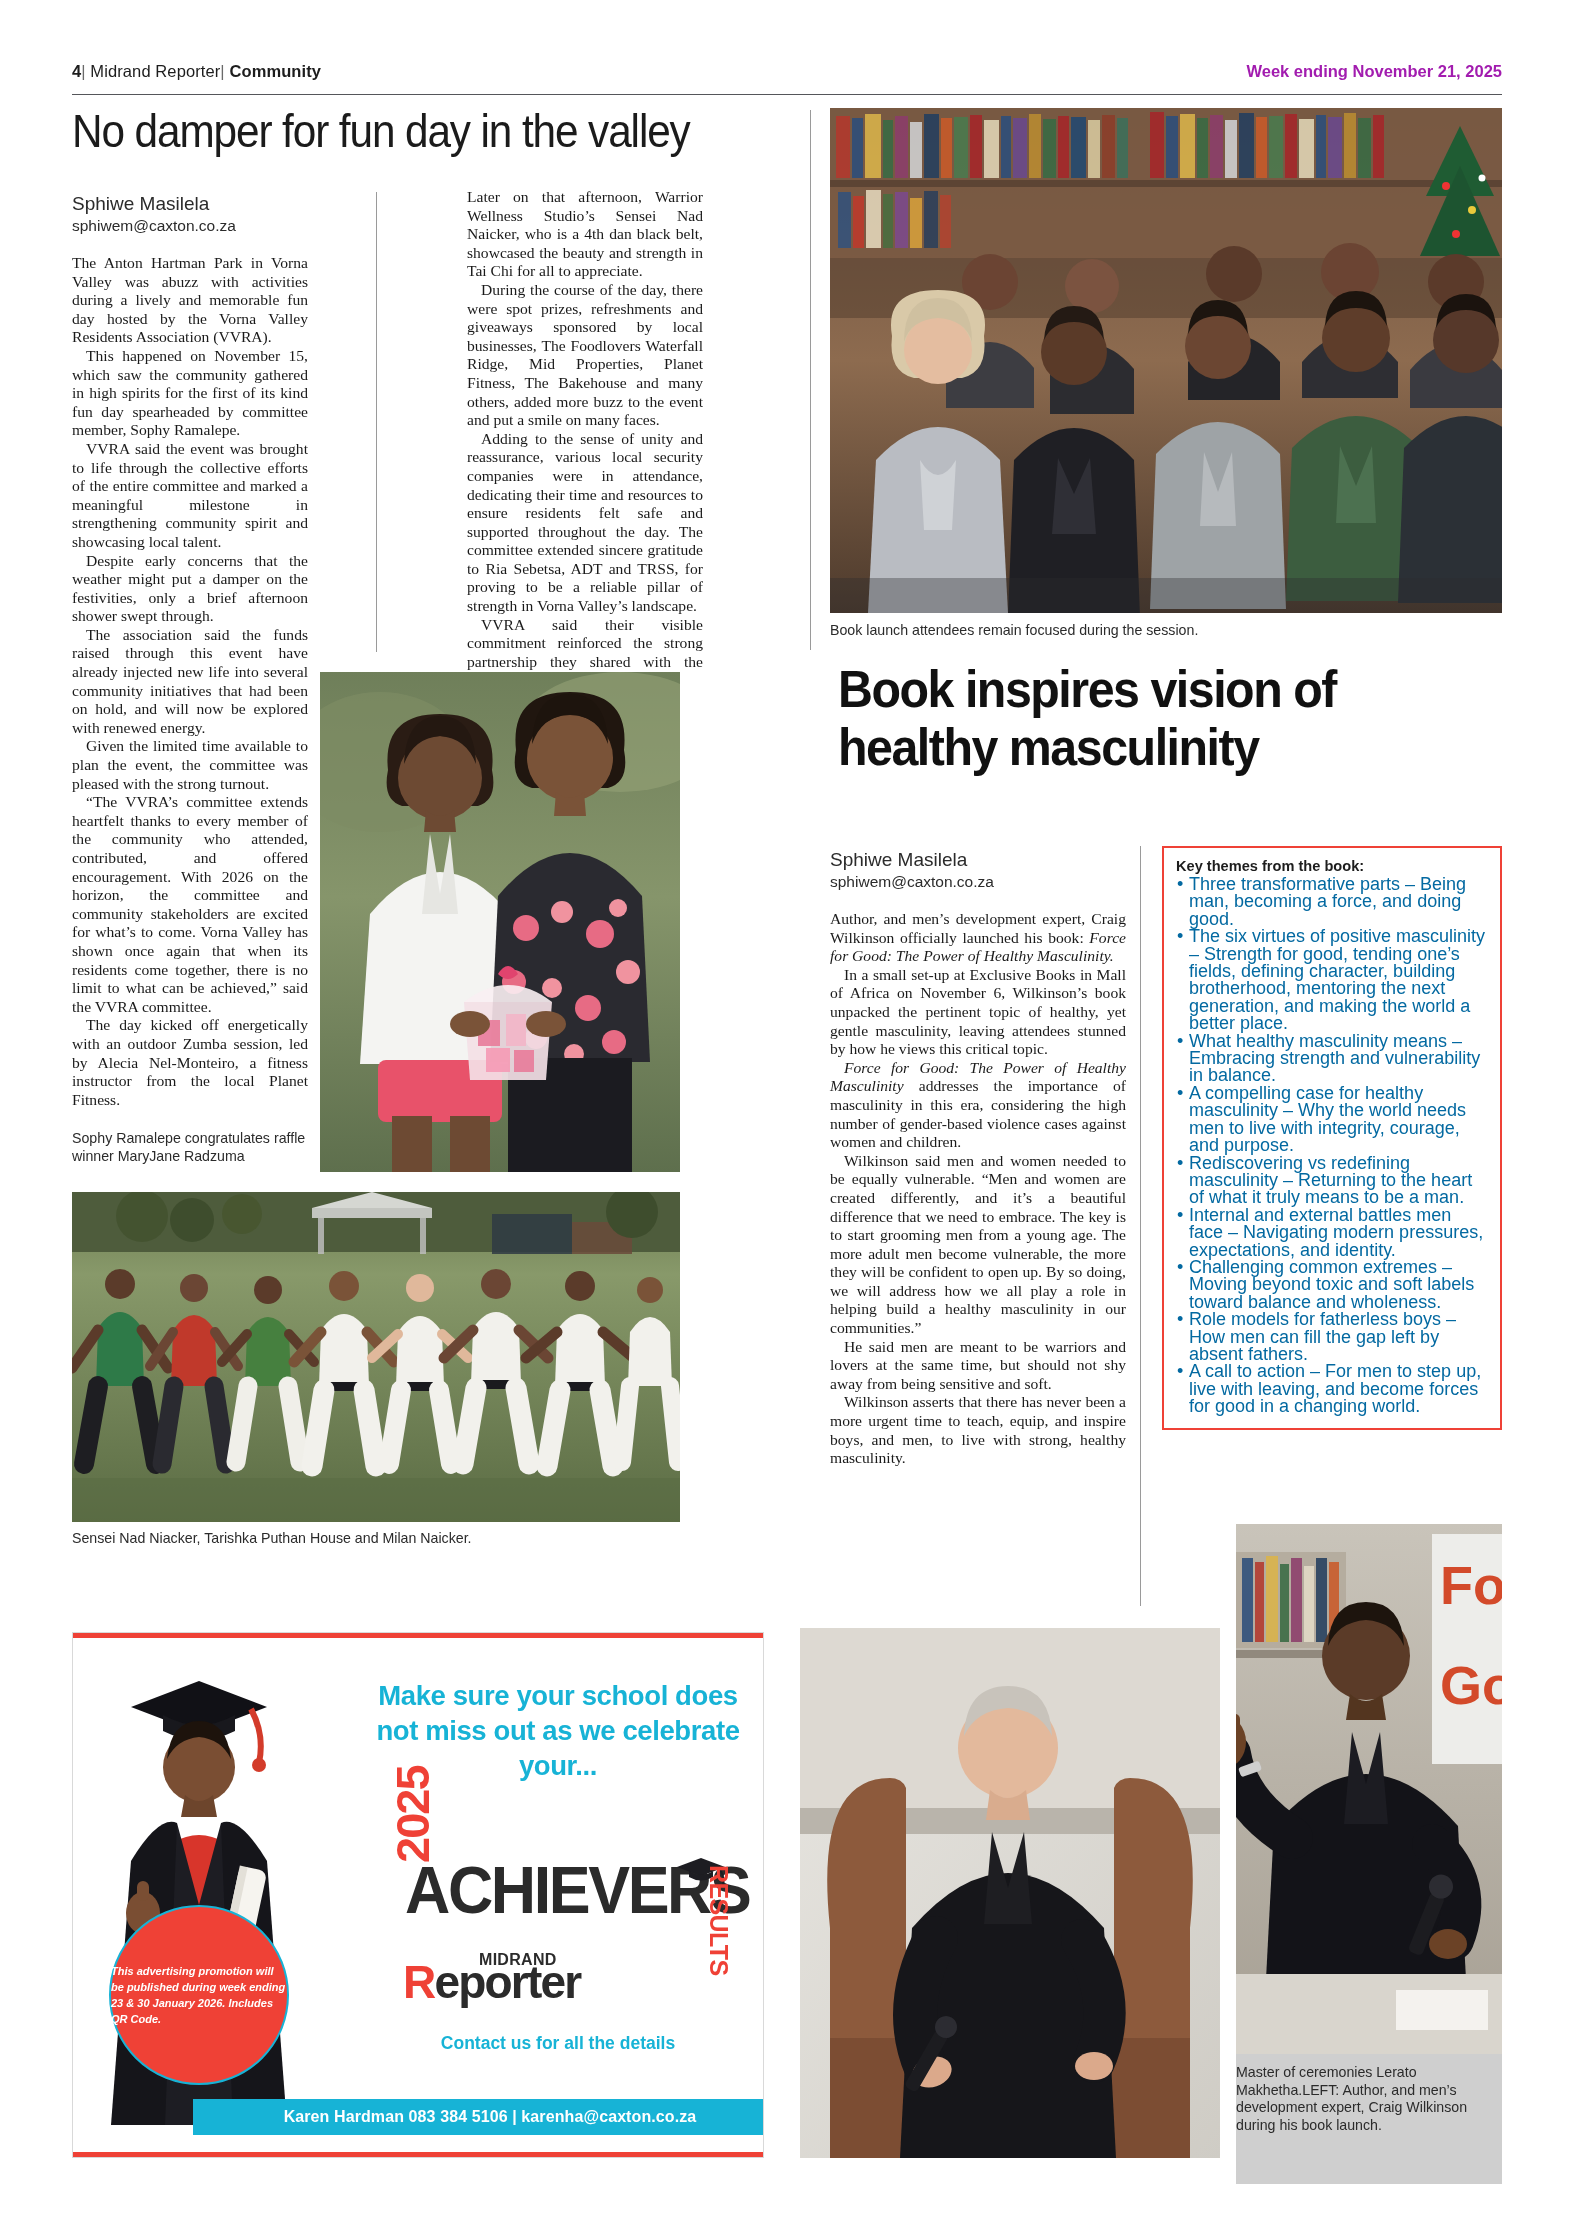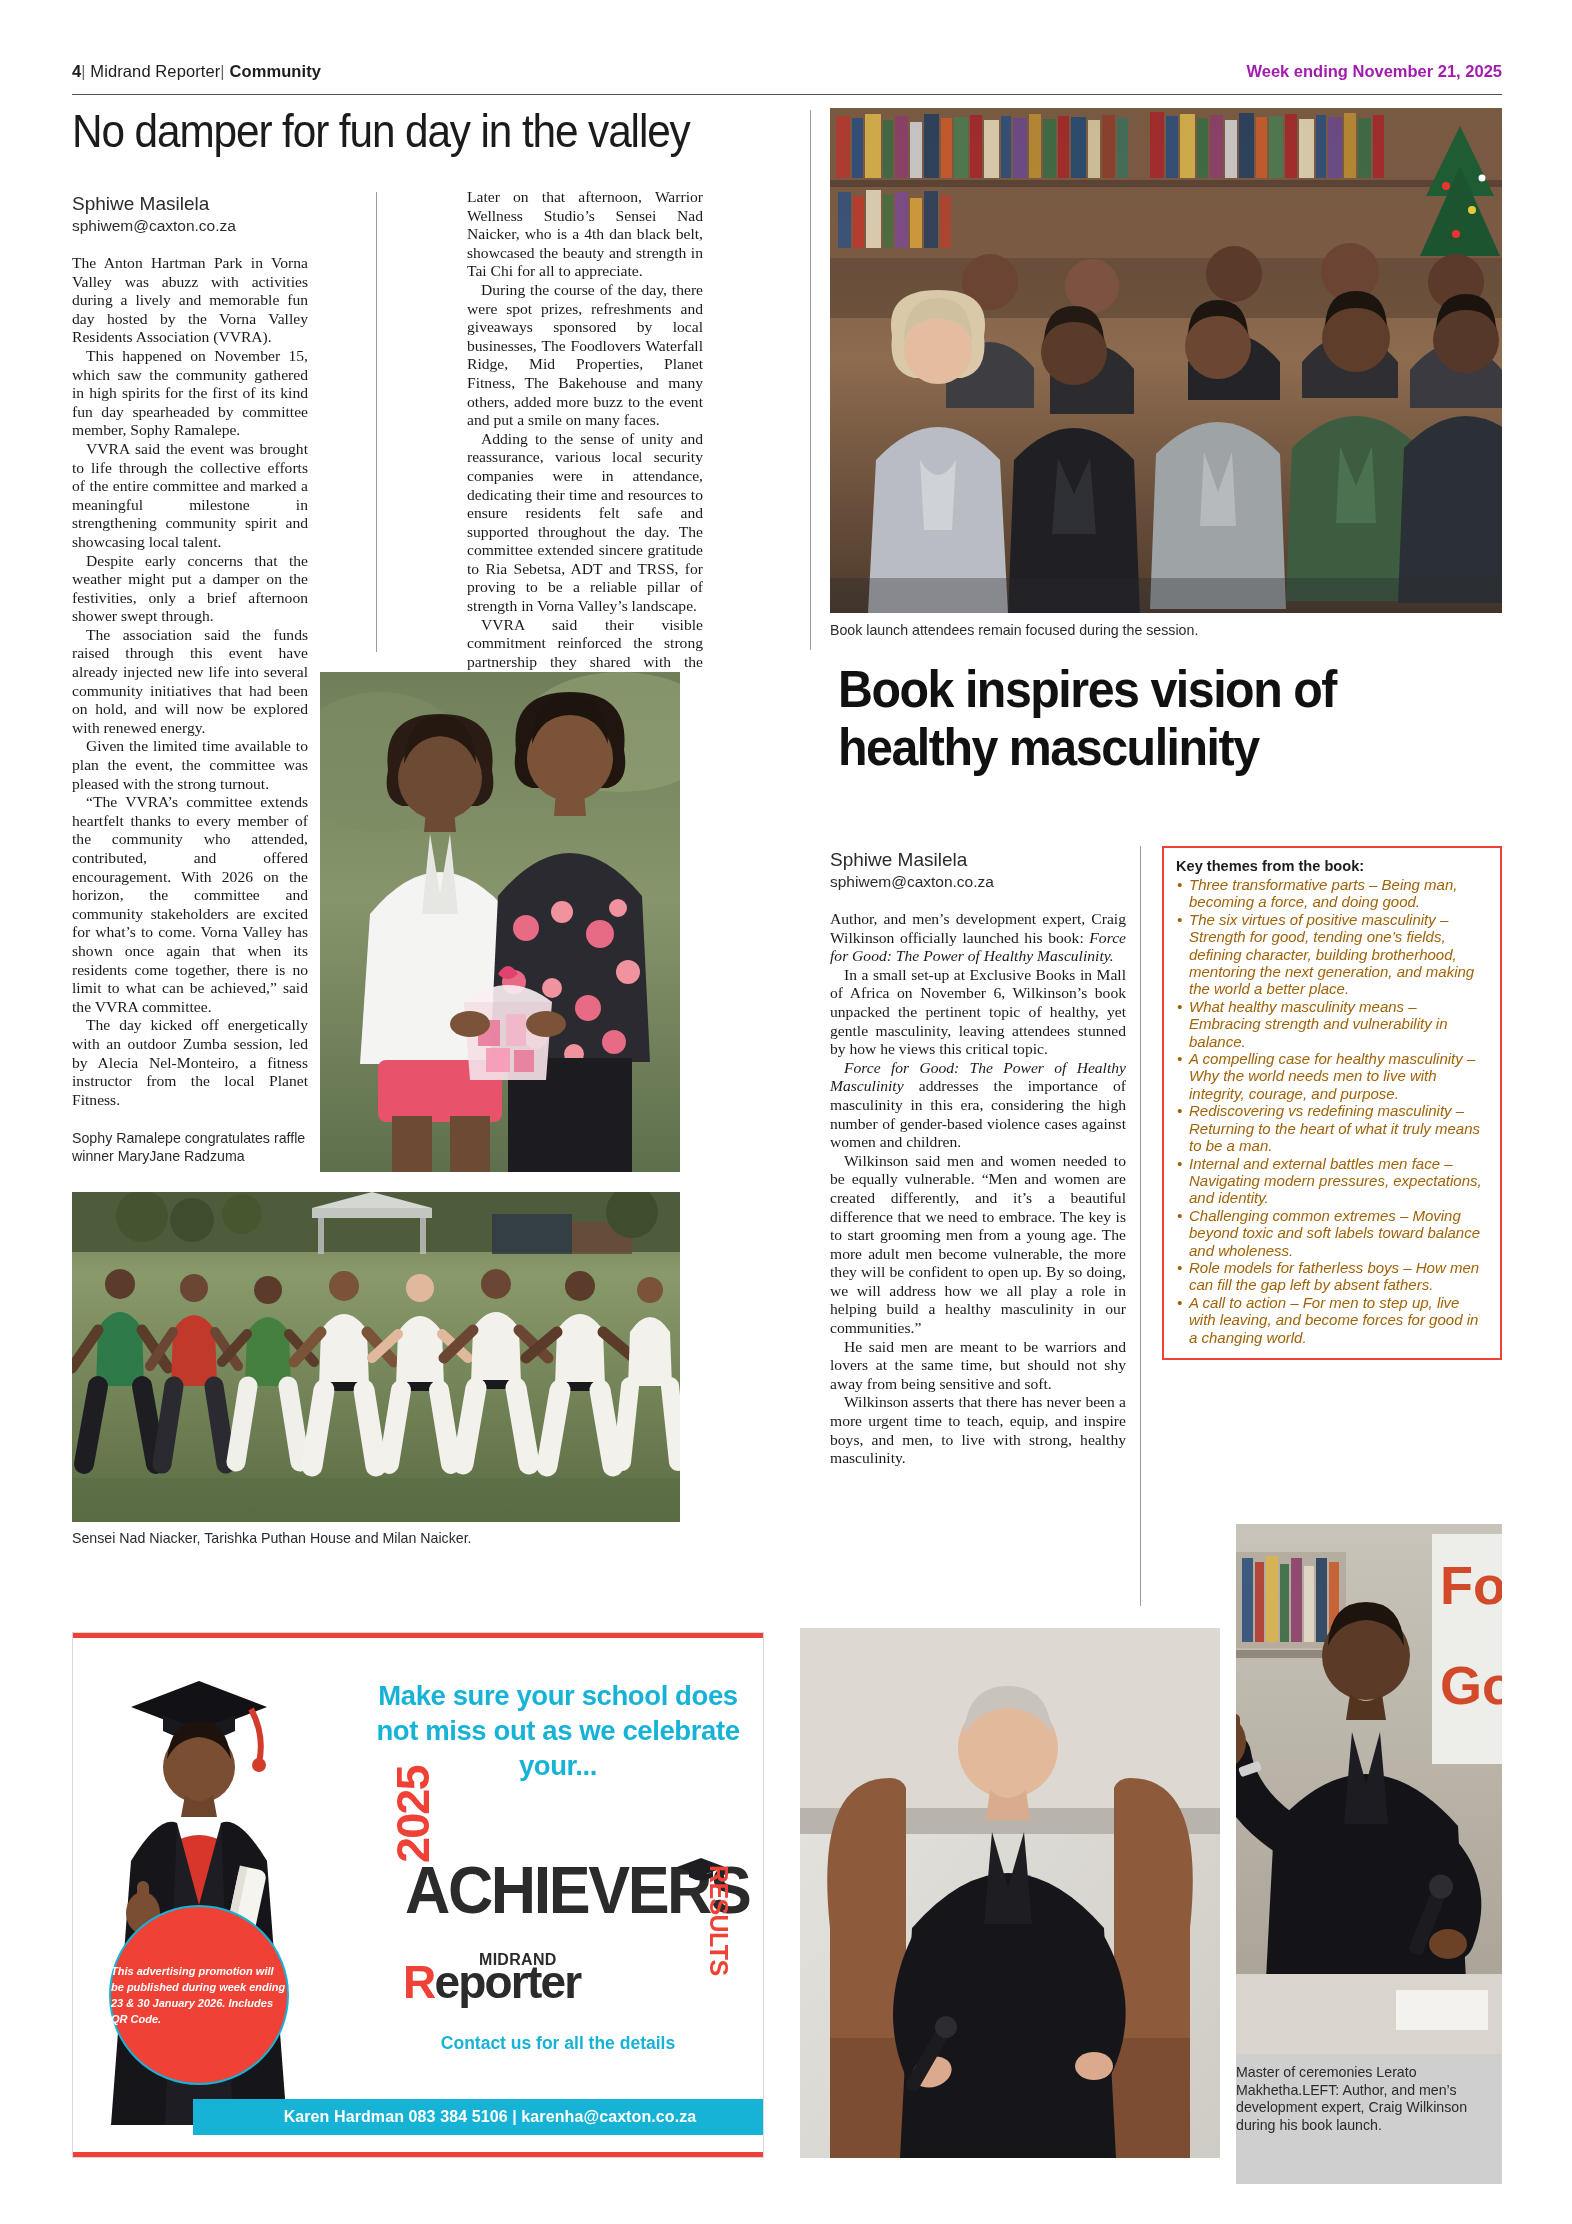--- a/index.html
+++ b/index.html
@@ -34,21 +34,21 @@
   .photo{position:absolute;overflow:hidden;background:#cfcfcf;}
   .cap{position:absolute;font-family:"Liberation Sans",sans-serif;font-size:14.2px;line-height:17.5px;color:#2b2b2b;}
 
   
   .hl2{position:absolute;left:838px;top:660px;width:700px;font-family:"Liberation Sans",sans-serif;font-weight:700;font-size:52px;line-height:58px;letter-spacing:-1.6px;color:#111;transform:scaleX(.93);transform-origin:left top;}
 
   
   .kbox{position:absolute;left:1162px;top:846px;width:340px;border:2px solid #ef4136;background:#fff;padding:10px 12px 12px 12px;box-sizing:border-box;}
   .kbox h4{margin:0 0 2px 0;font-family:"Liberation Sans",sans-serif;font-size:14.6px;font-weight:700;color:#1d1d1d;}
   .kbox ul{margin:0;padding:0;list-style:none;}
-  .kbox li{font-family:"Liberation Sans",sans-serif;font-size:15px;line-height:17.4px;color:#a16207;padding-left:13px;position:relative;font-style:italic;}
+  .kbox li{font-family:"Liberation Sans",sans-serif;font-size:18px;line-height:17.4px;color:#0369a1;padding-left:13px;position:relative;}
   .kbox li:before{content:"\2022";position:absolute;left:1px;top:0;}
 
   
   .ad{position:absolute;left:72px;top:1632px;width:690px;height:524px;border:1.5px solid #d9d9d9;background:#fff;overflow:hidden;}
   .ad-topline{position:absolute;left:0;top:0;width:100%;height:5px;background:#ef4136;}
   .ad-head{position:absolute;left:300px;top:45px;width:370px;text-align:center;font-family:"Liberation Sans",sans-serif;font-weight:700;font-size:27.5px;line-height:35px;color:#17b3d6;letter-spacing:-.4px;}
   .ad-year{position:absolute;left:312px;top:230px;font-family:"Liberation Sans",sans-serif;font-weight:700;font-size:47px;color:#ef4136;transform:rotate(-90deg);transform-origin:left top;letter-spacing:-2px;}
   .ad-achv{position:absolute;left:332px;top:224px;font-family:"Liberation Sans",sans-serif;font-weight:700;font-size:66px;line-height:66px;color:#2b2b2b;letter-spacing:-2.5px;transform:scaleX(.95);transform-origin:left top;}
   .ad-results{position:absolute;left:660px;top:232px;font-family:"Liberation Sans",sans-serif;font-weight:700;font-size:25px;color:#ef4136;transform:rotate(90deg);transform-origin:left top;letter-spacing:-.6px;}
   .ad-midrand{position:absolute;left:406px;top:318px;font-family:"Liberation Sans",sans-serif;font-weight:700;font-size:16px;color:#2b2b2b;letter-spacing:.3px;}

